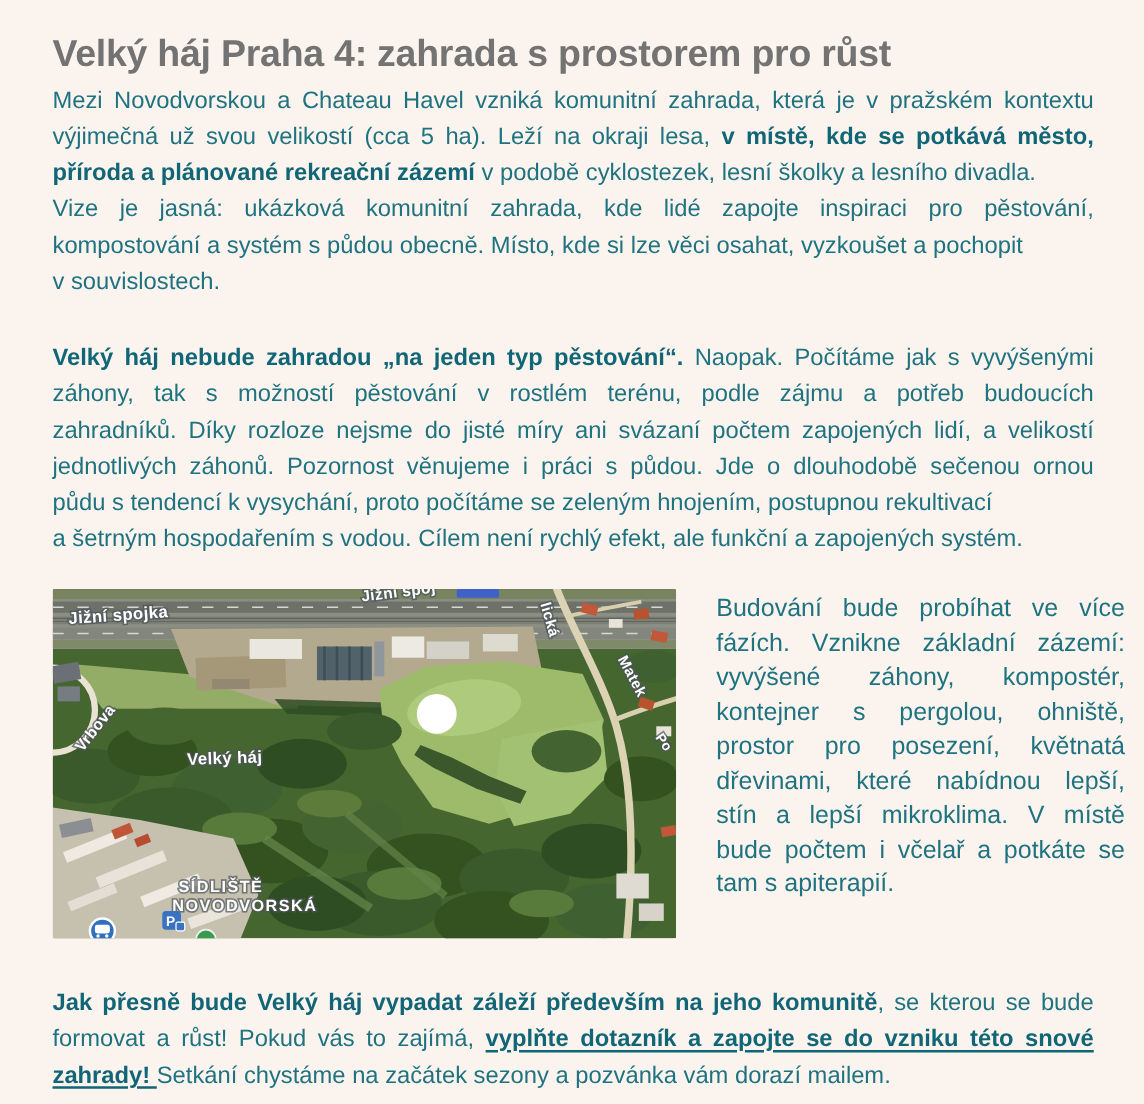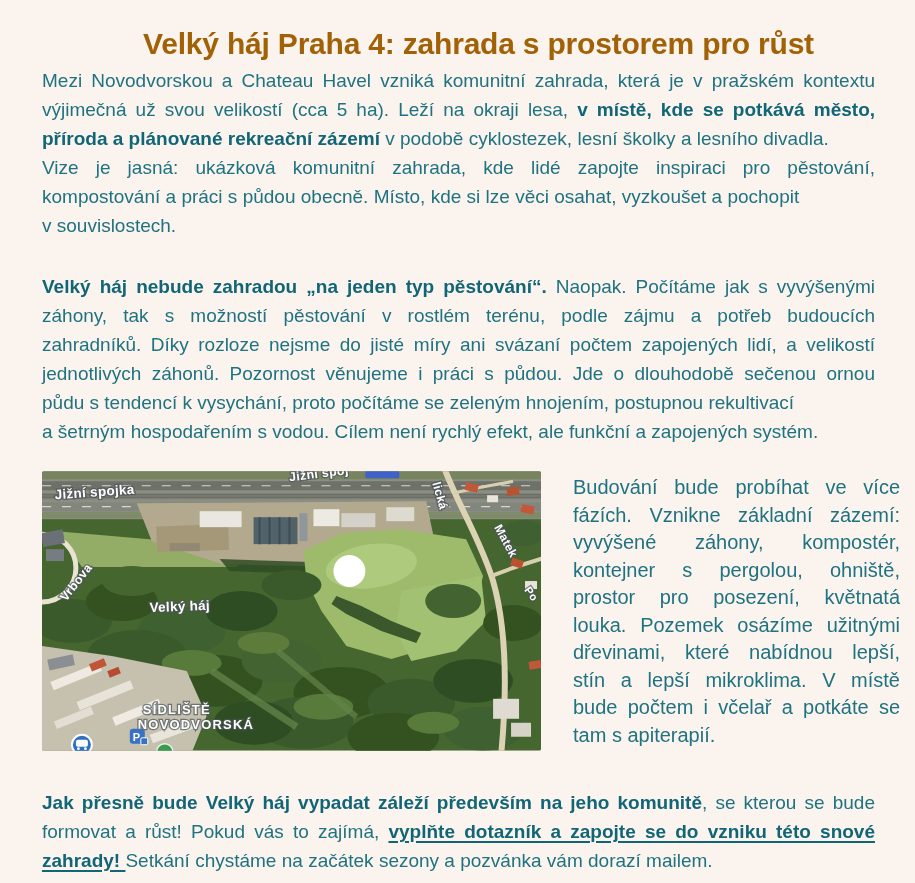--- a/index.html
+++ b/index.html
@@ -6,21 +6,21 @@
   body{
     width:915px;height:883px;overflow:hidden;
     background:#fbf3ed;
     font-family:"Liberation Sans",sans-serif;
     color:#1f7381;
   }
   .page{padding:26px 0 0 42px;}
   h1{
     margin:0 0 4px 0;
     font-size:30px;line-height:36px;font-weight:bold;
-    color:#a16207;letter-spacing:-0.2px;text-align:center;
+    color:#737373;letter-spacing:-0.2px;
   }
   .main-text{width:833px;font-size:19px;}
   .pl{line-height:29px;text-align:justify;}
   .pl.j{text-align-last:justify;}
   .b{font-weight:bold;color:#106677;}
   .para2{margin-top:32px;}
   .figure-row{margin-top:25px;display:flex;gap:32px;width:858px;}
   .map-wrap{width:499px;height:280px;flex:0 0 499px;border-radius:2px;overflow:hidden;}
   .map-wrap svg{display:block;}
   .side-col{width:327px;font-size:20px;padding-top:3px;}
@@ -42,21 +42,21 @@
 
 <div class="page">
 
   <h1>Velký háj Praha 4: zahrada s prostorem pro růst</h1>
 
   <div class="main-text">
     <div class="pl j"><span>Mezi Novodvorskou a Chateau Havel vzniká komunitní zahrada, která je v pražském kontextu</span></div>
     <div class="pl j"><span>výjimečná už svou velikostí (cca 5 ha). Leží na okraji lesa, </span><span class="b">v místě, kde se potkává město,</span></div>
     <div class="pl"><span class="b">příroda a plánované rekreační zázemí</span><span> v podobě cyklostezek, lesní školky a lesního divadla.</span></div>
     <div class="pl j"><span>Vize je jasná: ukázková komunitní zahrada, kde lidé zapojte inspiraci pro pěstování,</span></div>
-    <div class="pl"><span>kompostování a práci s půdou obecně. Místo, kde si lze věci osahat, vyzkoušet a pochopit</span></div>
+    <div class="pl"><span>kompostování a systém s půdou obecně. Místo, kde si lze věci osahat, vyzkoušet a pochopit</span></div>
     <div class="pl"><span>v souvislostech.</span></div>
   </div>
 
   <div class="main-text para2">
     <div class="pl j"><span class="b">Velký háj nebude zahradou „na jeden typ pěstování“.</span><span> Naopak. Počítáme jak s vyvýšenými</span></div>
     <div class="pl j"><span>záhony, tak s možností pěstování v rostlém terénu, podle zájmu a potřeb budoucích</span></div>
     <div class="pl j"><span>zahradníků. Díky rozloze nejsme do jisté míry ani svázaní počtem zapojených lidí, a velikostí</span></div>
     <div class="pl j"><span>jednotlivých záhonů. Pozornost věnujeme i práci s půdou. Jde o dlouhodobě sečenou ornou</span></div>
     <div class="pl"><span>půdu s tendencí k vysychání, proto počítáme se zeleným hnojením, postupnou rekultivací</span></div>
     <div class="pl"><span>a šetrným hospodařením s vodou. Cílem není rychlý efekt, ale funkční a zapojených systém.</span></div>
@@ -192,21 +192,20 @@
         </g>
       </svg>
     </div>
 
     <div class="side-col">
       <div class="pl j"><span>Budování bude probíhat ve více</span></div>
       <div class="pl j"><span>fázích. Vznikne základní zázemí:</span></div>
       <div class="pl j"><span>vyvýšené záhony, kompostér,</span></div>
       <div class="pl j"><span>kontejner s pergolou, ohniště,</span></div>
       <div class="pl j"><span>prostor pro posezení, květnatá</span></div>
-      <div class="pl j"><span>louka. Pozemek osázíme užitnými</span></div>
       <div class="pl j"><span>dřevinami, které nabídnou lepší,</span></div>
       <div class="pl j"><span>stín a lepší mikroklima. V místě</span></div>
       <div class="pl j"><span>bude počtem i včelař a potkáte se</span></div>
       <div class="pl"><span>tam s apiterapií.</span></div>
     </div>
 
   </div>
 
   <div class="main-text outro">
     <div class="pl j"><span class="b">Jak přesně bude Velký háj vypadat záleží především na jeho komunitě</span><span>, se kterou se bude</span></div>

